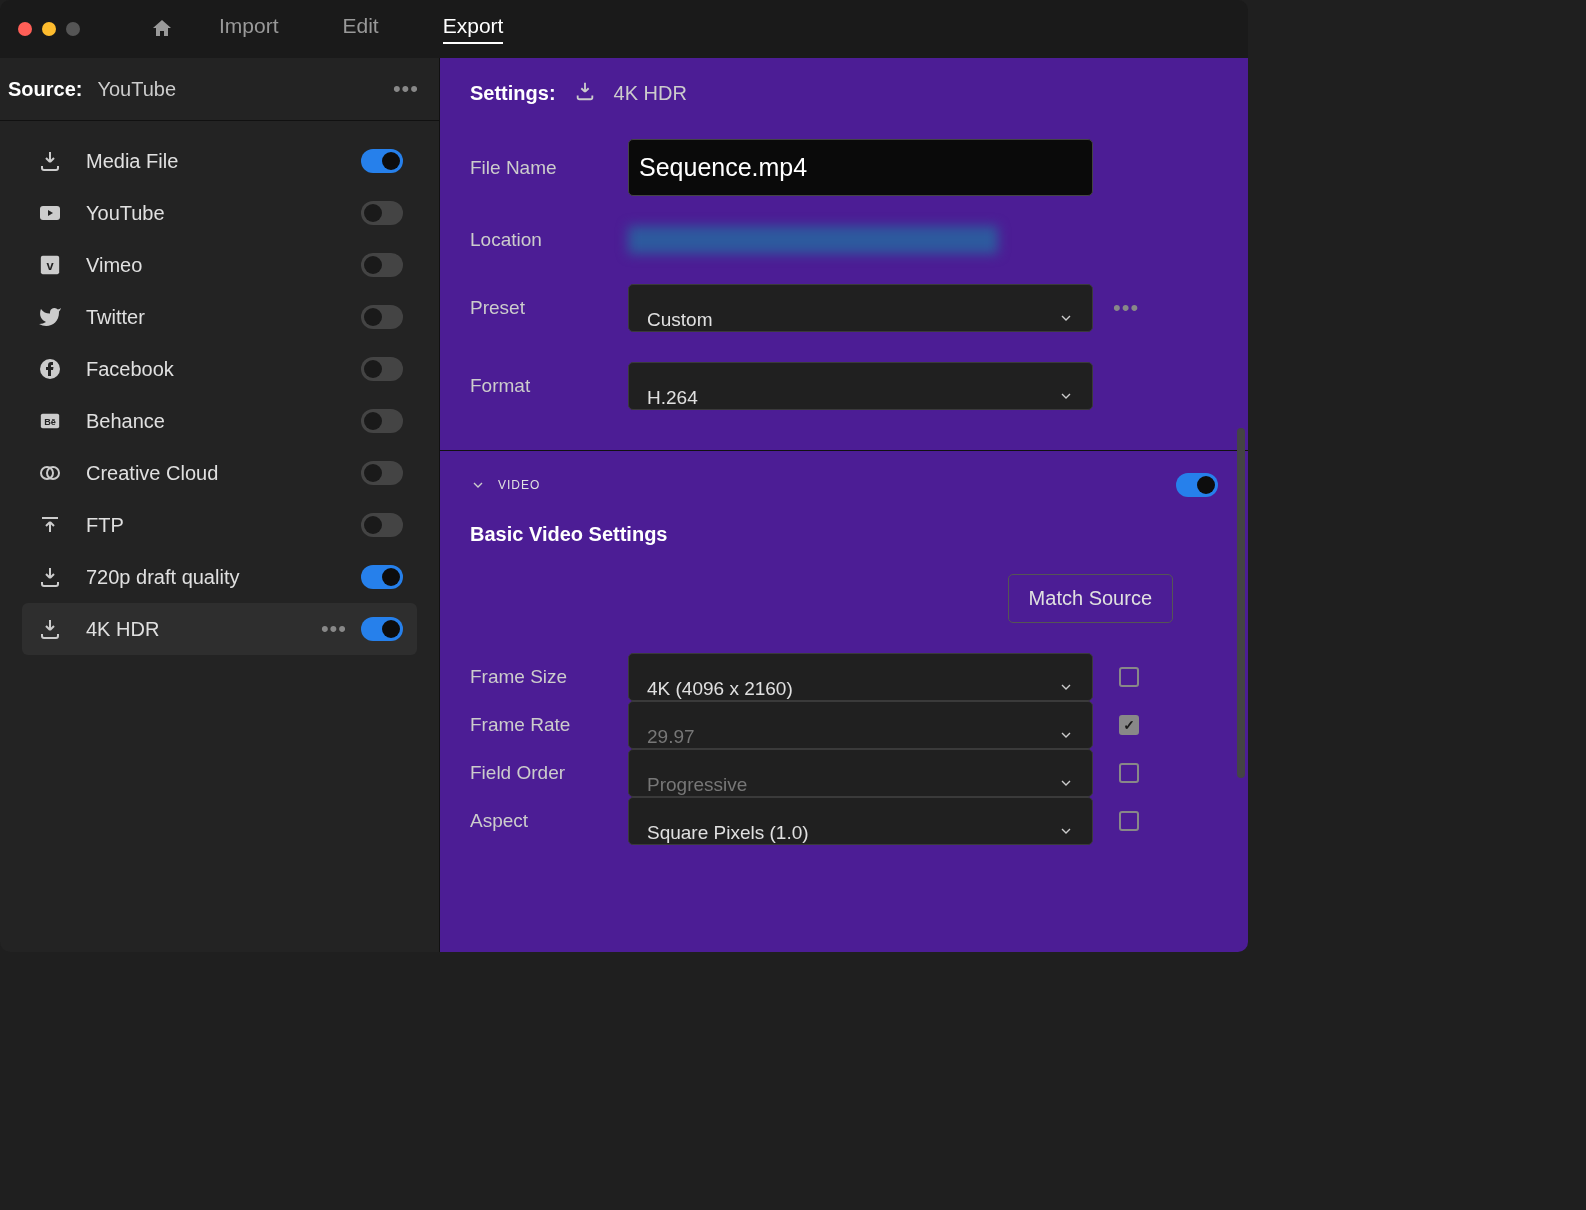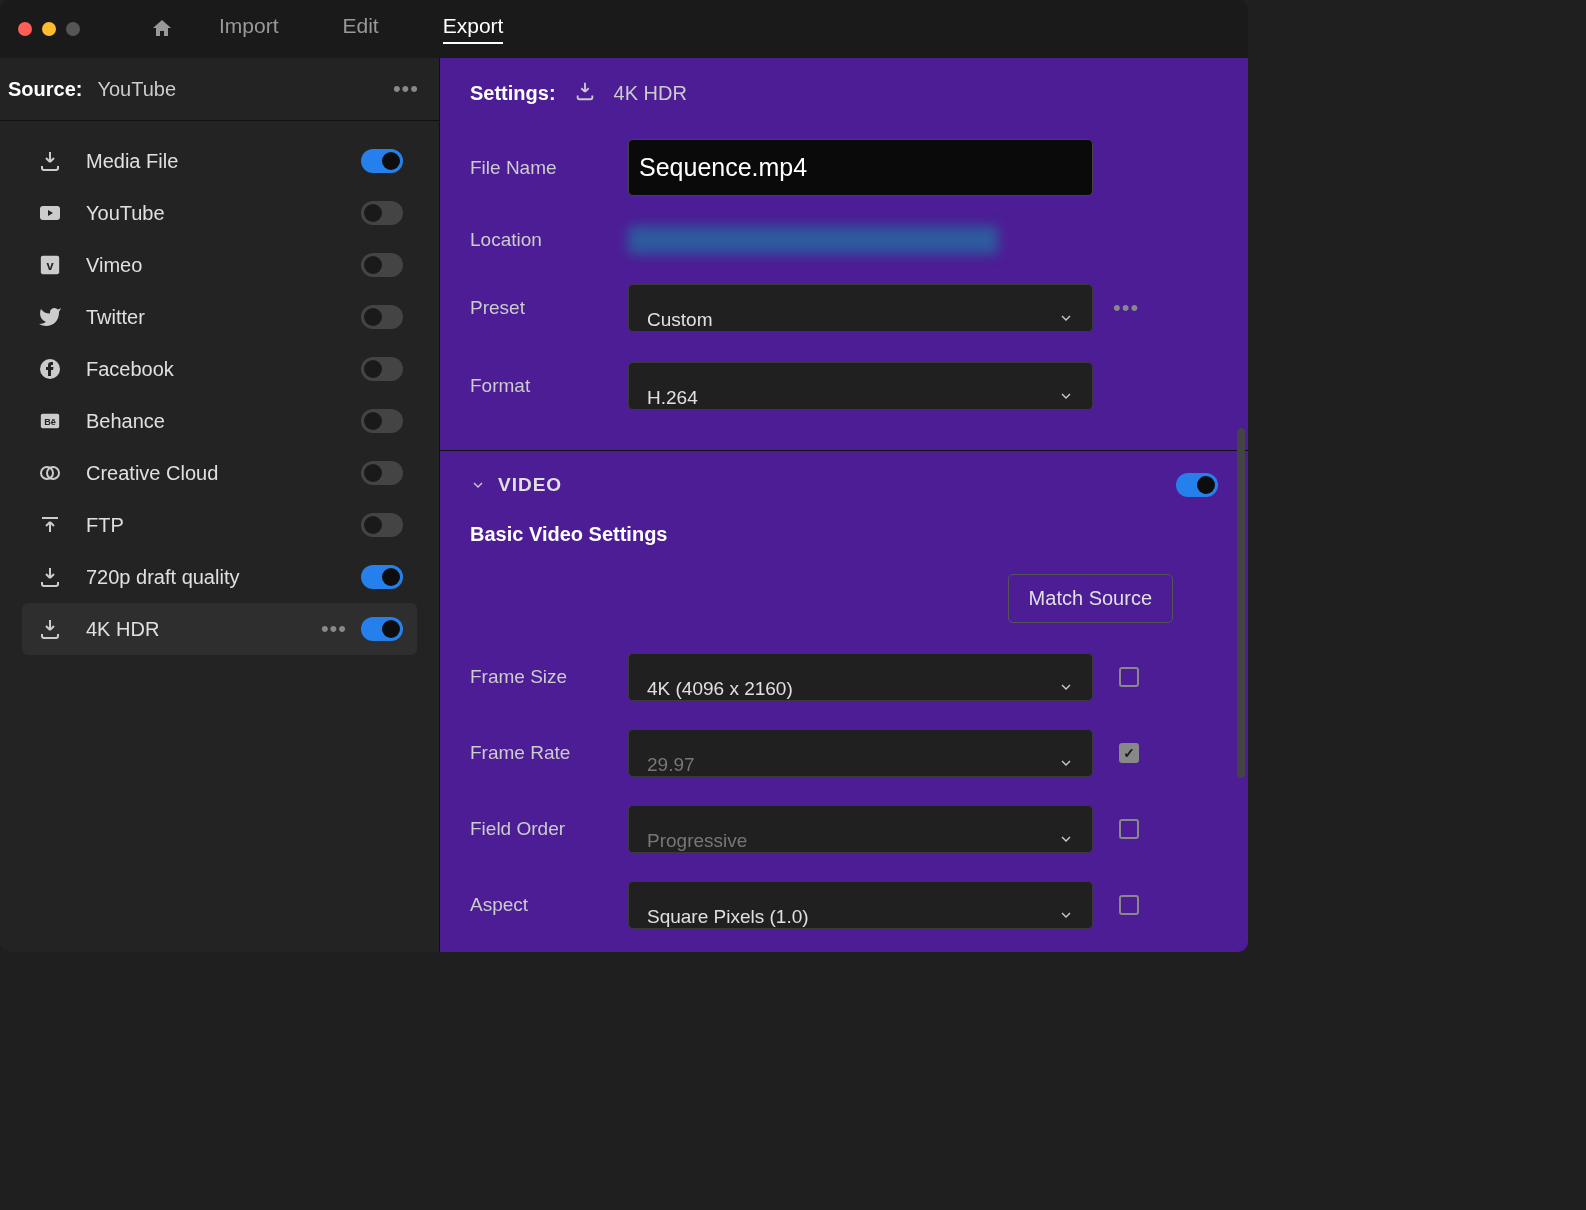--- a/index.html
+++ b/index.html
@@ -131,33 +131,33 @@
   padding: 0 18px;
   display: flex;
   align-items: flex-end;
   justify-content: space-between;
   cursor: pointer;
 }
 .select.disabled { color: #777; cursor: default; }
 .chevron { color: #ccc; }
 .video-section { padding: 22px 30px; }
 .video-header { display: flex; align-items: center; gap: 12px; margin-bottom: 26px; cursor: pointer; }
-.video-title { font-size: 19px; font-weight: 700; letter-spacing: 1px; color: #e0e0e0; }
+.video-title { font-size: 12px; font-weight: 400; letter-spacing: 1px; color: #e0e0e0; }
 .basic-title { font-size: 20px; font-weight: 600; color: #fff; margin-bottom: 28px; }
 .match-row { display: flex; justify-content: flex-end; margin-bottom: 30px; padding-right: 45px; }
 .match-btn {
   padding: 12px 20px;
   background: transparent;
   border: 1px solid #555;
   border-radius: 5px;
   color: #e0e0e0;
   font-size: 20px;
   cursor: pointer;
 }
-.video-row { display: flex; align-items: center; margin-bottom: 28px; }
+.video-row { display: flex; align-items: center; }
 .video-row .select { max-width: 465px; }
 .checkbox {
   width: 20px;
   height: 20px;
   border: 2px solid #888;
   border-radius: 3px;
   margin-left: 26px;
   cursor: pointer;
   display: flex;
   align-items: center;

